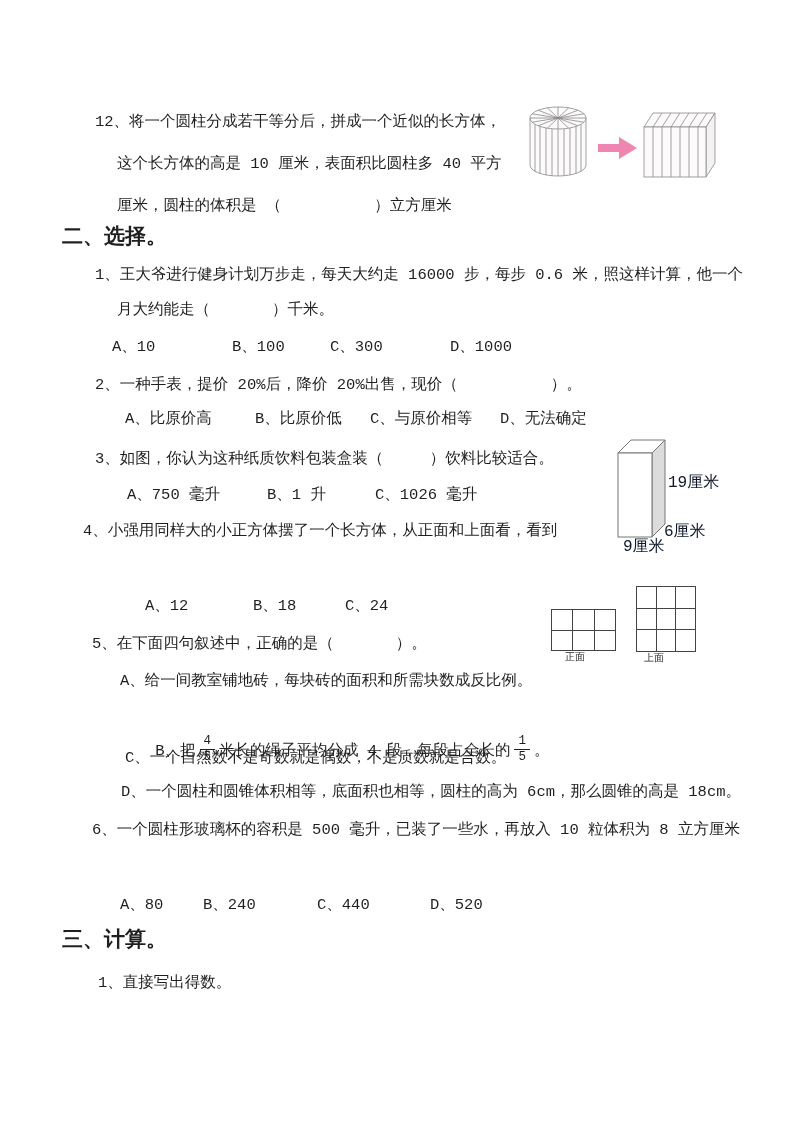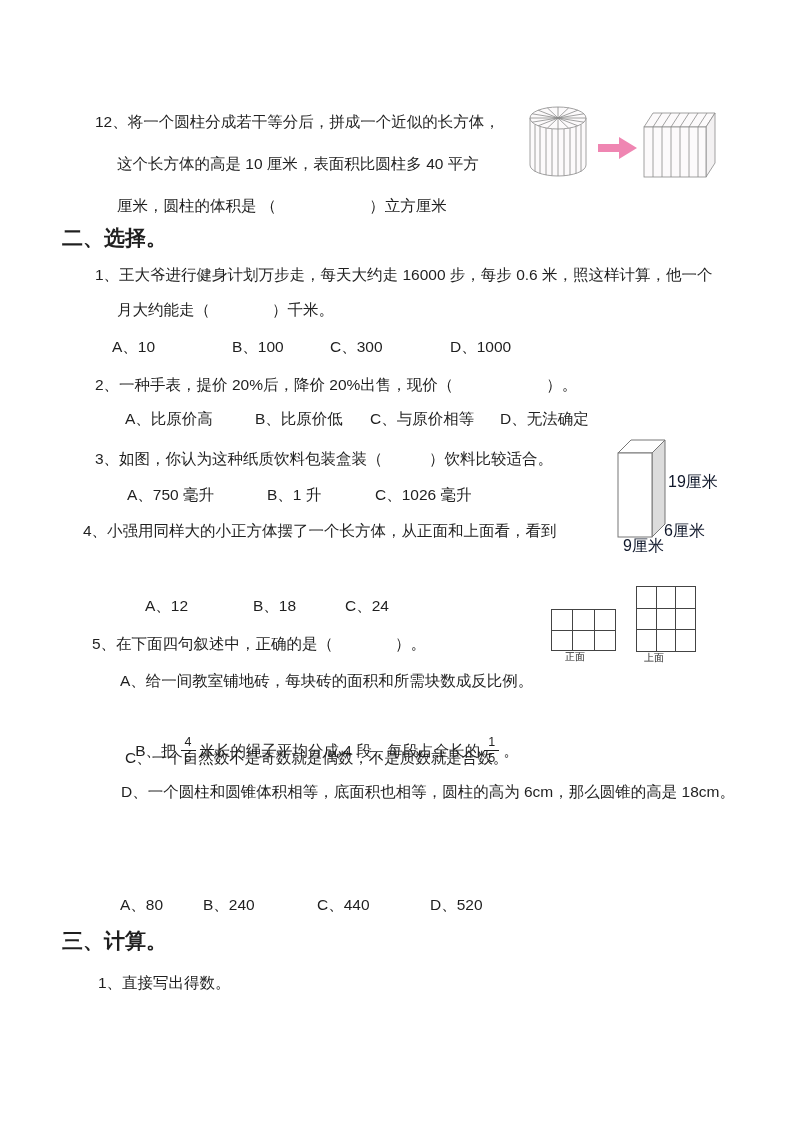--- a/index.html
+++ b/index.html
@@ -1,20 +1,20 @@
 <!DOCTYPE html>
 <html><head>
 <meta charset="utf-8">
 <style>
   html,body{margin:0;padding:0;background:#ffffff;}
   .page{
     position:relative;
     width:793px;height:1100px;
     background:#ffffff;
-    font-family:Liberation Sans, sans-serif;
+    font-family:Liberation Mono, monospace;
     color:#1f1f1f;
     font-size:15.5px;
     overflow:hidden;
   }
   .line{position:absolute;white-space:pre;line-height:20px;}
   .heading{font-weight:bold;font-size:21px;}
   .figlabel{position:absolute;white-space:pre;font-size:16px;color:#0f172a;}
   .gridlabel{position:absolute;white-space:pre;font-size:10px;color:#1f1f1f;}
   .fracline{line-height:36px;}
   .frac{
@@ -142,20 +142,21 @@
   <div class="gridlabel" style="left:644px;top:651px">上面</div>
 
   <div class="line" style="left:92px;top:634px">5、在下面四句叙述中，正确的是（　　　　）。</div>
   <div class="line" style="left:120px;top:671px">A、给一间教室铺地砖，每块砖的面积和所需块数成反比例。</div>
   <div class="line fracline" style="left:118px;top:697px">
     <span>B、把</span><span class="frac"><span class="num">4</span><span class="den">5</span></span><span>米长的绳子平均分成 4 段，每段占全长的</span><span class="frac"><span class="num">1</span><span class="den">5</span></span><span>。</span>
   </div>
   <div class="line" style="left:125px;top:748px">C、一个自然数不是奇数就是偶数，不是质数就是合数。</div>
   <div class="line" style="left:121px;top:782px">D、一个圆柱和圆锥体积相等，底面积也相等，圆柱的高为 6cm，那么圆锥的高是 18cm。</div>
 
+  <div class="line" style="left:92px;top:820px">6、一个圆柱形玻璃杯的容积是 500 毫升，已装了一些水，再放入 10 粒体积为 8 立方厘米</div>
   <div class="line" style="left:120px;top:895px">A、80</div>
   <div class="line" style="left:203px;top:895px">B、240</div>
   <div class="line" style="left:317px;top:895px">C、440</div>
   <div class="line" style="left:430px;top:895px">D、520</div>
 
   <div class="line heading" style="left:62px;top:931px">三、计算。</div>
   <div class="line" style="left:98px;top:973px">1、直接写出得数。</div>
 
 </div>
 

